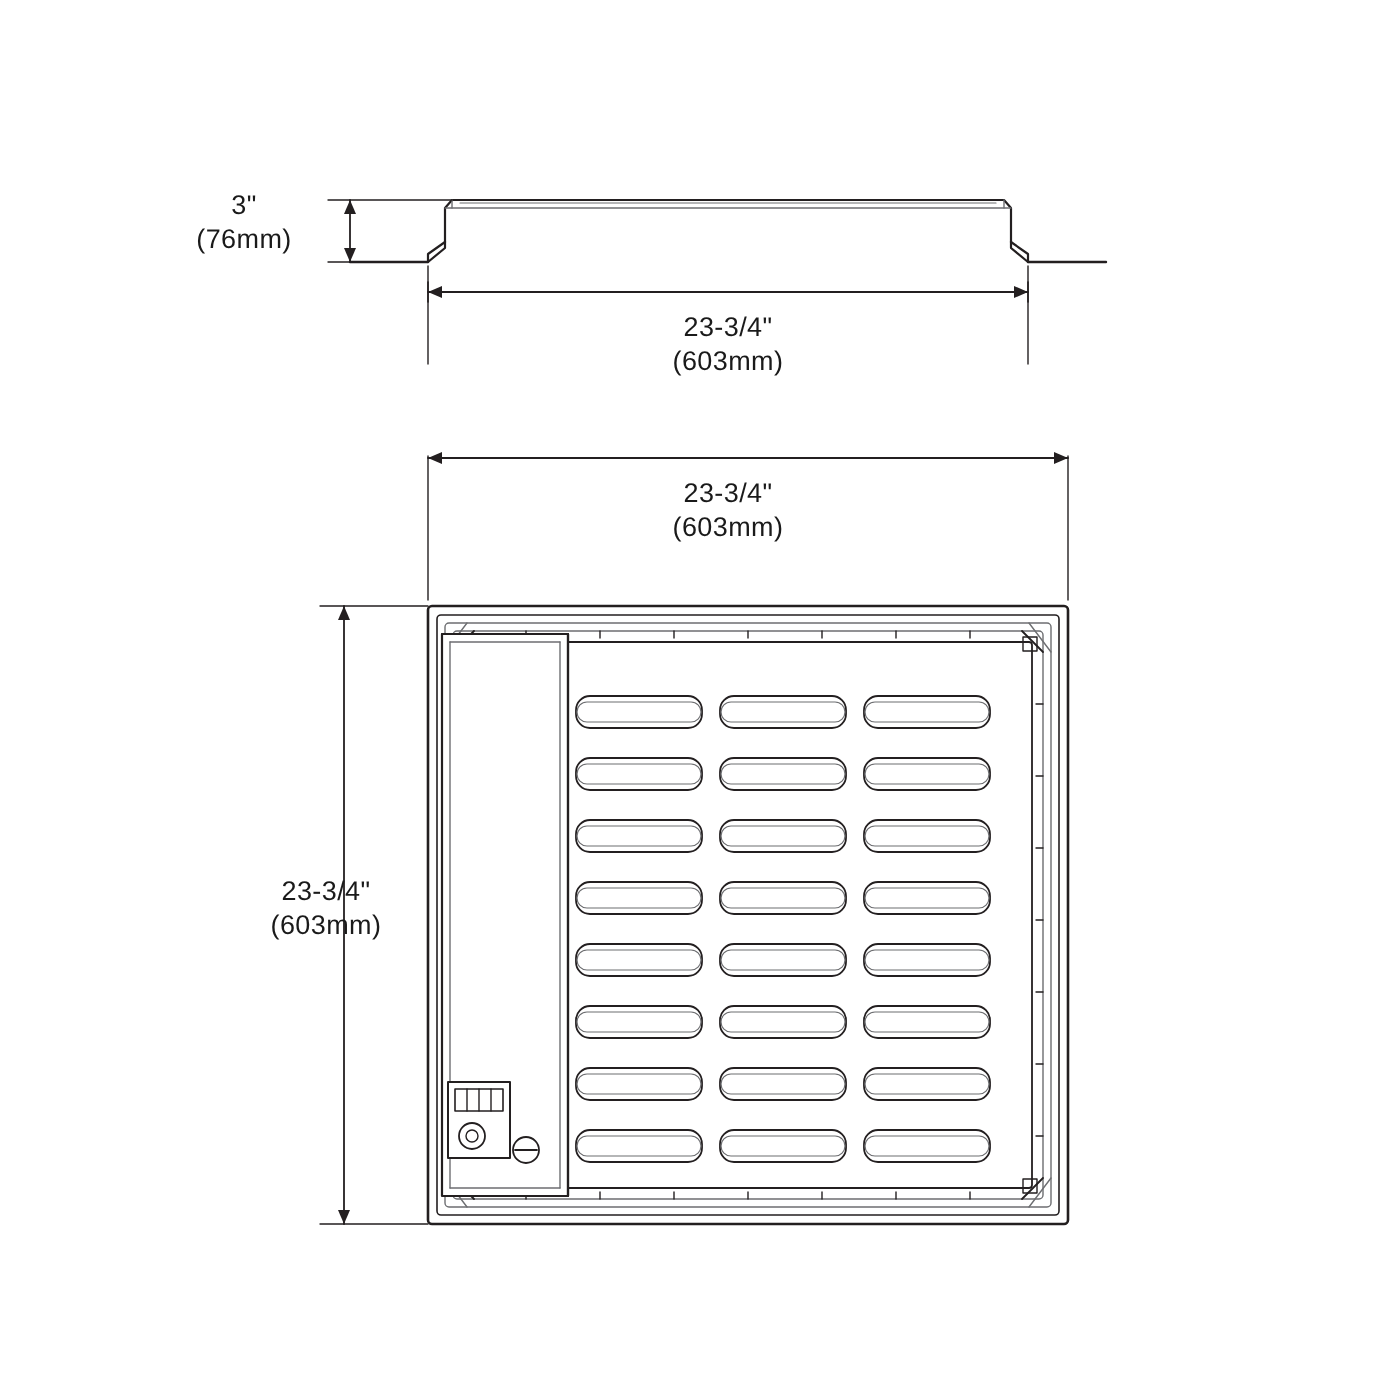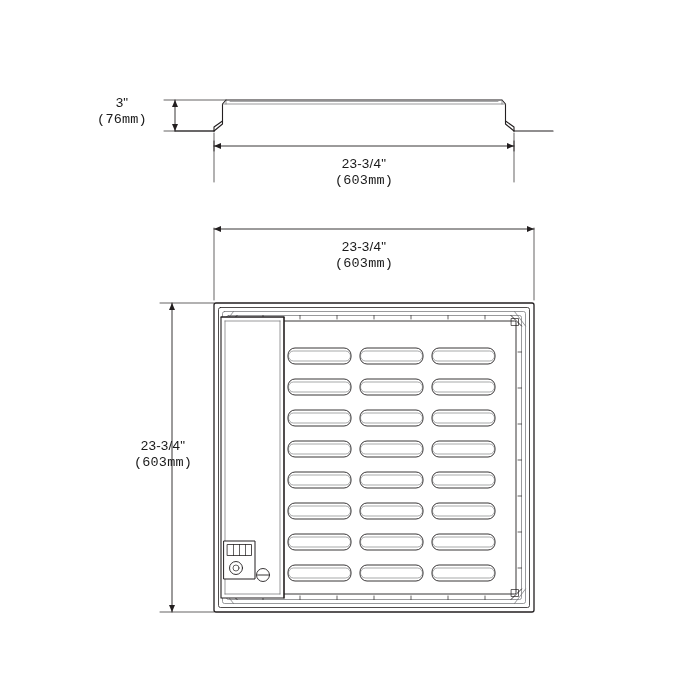--- a/index.html
+++ b/index.html
@@ -23,21 +23,20 @@
     position: absolute;
     text-align: center;
     font-size: 13.5px;
     line-height: 17px;
     color: #1a1a1a;
     white-space: nowrap;
     letter-spacing: 0.2px;
   }
   .dim-label .l2 {
     display: block;
-    font-family: Liberation Mono, monospace;
   }
   #side-height-label {
     left: 84px;
     top: 94px;
     width: 76px;
     text-align: center;
   }
   #side-width-label {
     left: 299px;
     top: 155px;

